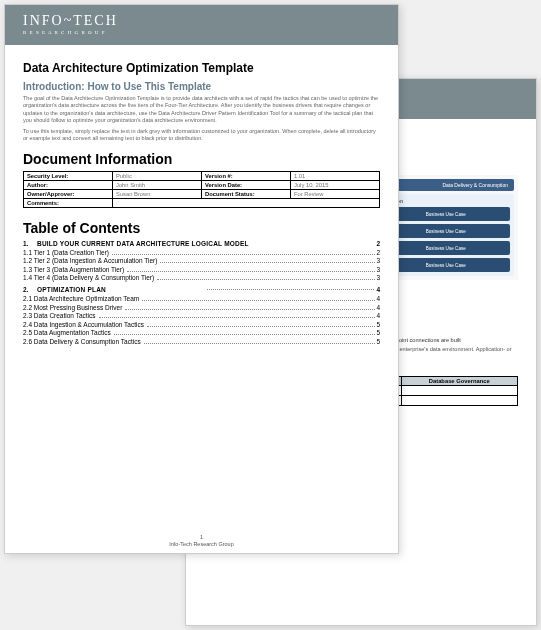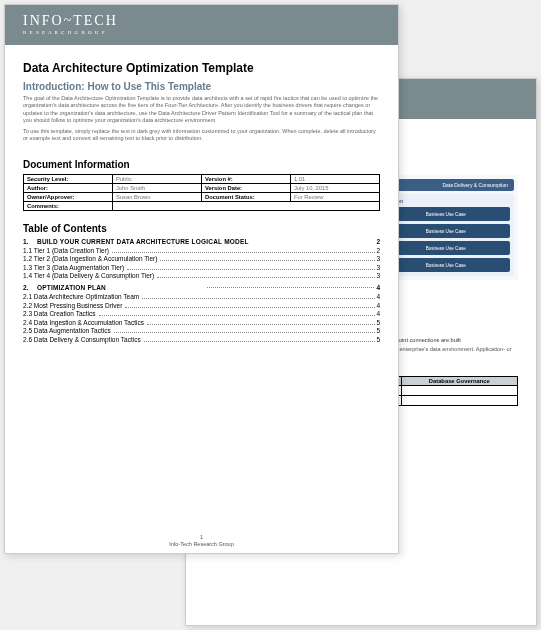--- a/index.html
+++ b/index.html
@@ -58,22 +58,22 @@
     color: #657c8f;
     margin-bottom: 3px;
   }
   .intro-p {
     font-size: 5.5px;
     color: #666;
     line-height: 1.35;
     margin-bottom: 3px;
   }
   .sec-hd {
-    font-size: 10px; font-weight: bold; color: #000;
-    margin: 16px 0 4px 0;
+    font-size: 14px; font-weight: bold; color: #000;
+    margin: 8px 0 4px 0;
   }
   table.info {
     width: 100%;
     border-collapse: collapse;
     font-size: 5.8px;
   }
   table.info td {
     border: 1px solid #000;
     padding: 1px 3px;
     height: 8px;

